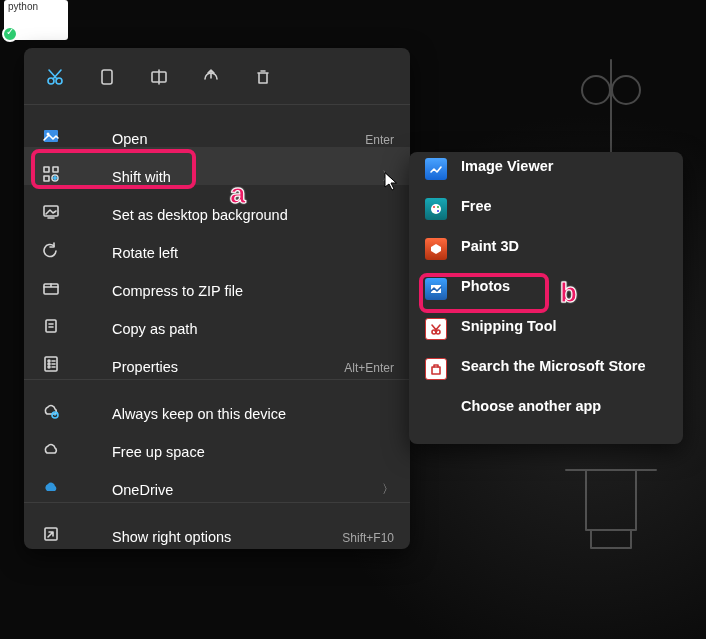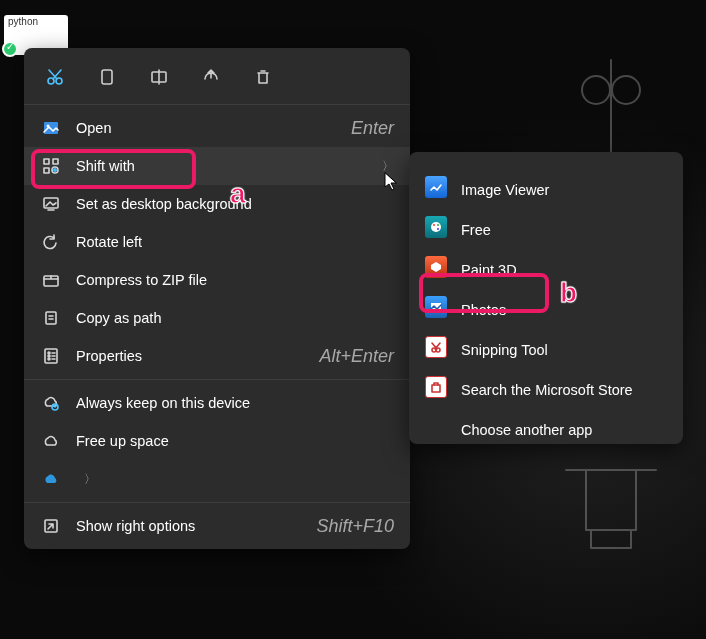--- a/index.html
+++ b/index.html
@@ -27,21 +27,20 @@
   .file-icon {
     position: absolute;
     top: 0; left: 4px;
     width: 64px; height: 40px;
     background: #fff;
     border-radius: 3px;
     font-size: 10px;
     color: #333;
     padding: 2px 4px;
     line-height: 1;
-    margin-top: 15px;
   }
   .file-icon .badge {
     position: absolute;
     bottom: -2px; left: -2px;
     width: 16px; height: 16px;
     background: #2ecc71;
     border: 2px solid #fff;
     border-radius: 50%;
   }
   .file-icon .badge::after {
@@ -71,66 +70,67 @@
   }
   .toolbar .tb-btn.accent { color: #4cc2ff; }
 
   .divider {
     height: 1px;
     background: #3d3d3d;
     margin: 4px 0;
   }
   .menu-item {
     display: flex;
-    align-items: center;
+    align-items: flex-end;
     height: 38px;
     padding: 0 16px;
     cursor: default;
     position: relative;
+    gap: 36px;
   }
   .menu-item:hover, .menu-item.hovered {
     background: #383838;
   }
   .menu-item .mi-icon {
     width: 22px; height: 22px;
     display: flex; align-items: center; justify-content: center;
     margin-right: 14px;
     color: #d6d6d6;
     flex-shrink: 0;
   }
   .menu-item .mi-label {
     flex: 1;
     color: #ffffff;
   }
   .menu-item .mi-shortcut {
     color: #a8a8a8;
-    font-size: 18px;
-    font-style: italic;
+    font-size: 12px;
   }
   .menu-item .mi-chevron {
     color: #a8a8a8;
     font-size: 12px;
     margin-left: 8px;
   }
 
   .submenu {
     position: absolute;
     top: 152px; left: 409px;
     width: 274px;
     background: #2c2c2c;
     border-radius: 8px;
     box-shadow: 0 8px 24px rgba(0,0,0,0.6);
     padding: 6px 0;
   }
   .sub-item {
     display: flex;
-    align-items: flex-end;
+    align-items: flex-start;
     height: 40px;
     padding: 0 16px;
     cursor: default;
+    font-weight: bold;
   }
   .sub-item .si-icon {
     width: 22px; height: 22px;
     margin-right: 14px;
     border-radius: 3px;
     display: flex; align-items: center; justify-content: center;
     font-size: 12px;
     flex-shrink: 0;
   }
   .sub-item .si-label { color: #ffffff; }
@@ -332,20 +332,21 @@
       </span>
     <span class="mi-label">Free up space</span>
   </div>
 
   <div class="menu-item">
     <span class="mi-icon ic-onedrive">
         <svg width="18" height="18">
           <path d="M5 13 a4 4 0 0 1 1 -7 a4 4 0 0 1 7 2 a3 3 0 0 1 0 5 z" fill="#2f95dc" stroke="none"></path>
         </svg>
       </span>
+    <span class="mi-label">OneDrive</span>
     <span class="mi-chevron">〉</span>
   </div>
 
   <div class="divider"></div>
 
   <div class="menu-item">
     <span class="mi-icon">
         <svg width="18" height="18">
           <rect x="3" y="3" width="12" height="12" rx="1"></rect>
           <path d="M7 7 h4 v4 M11 7 l-5 5"></path>

